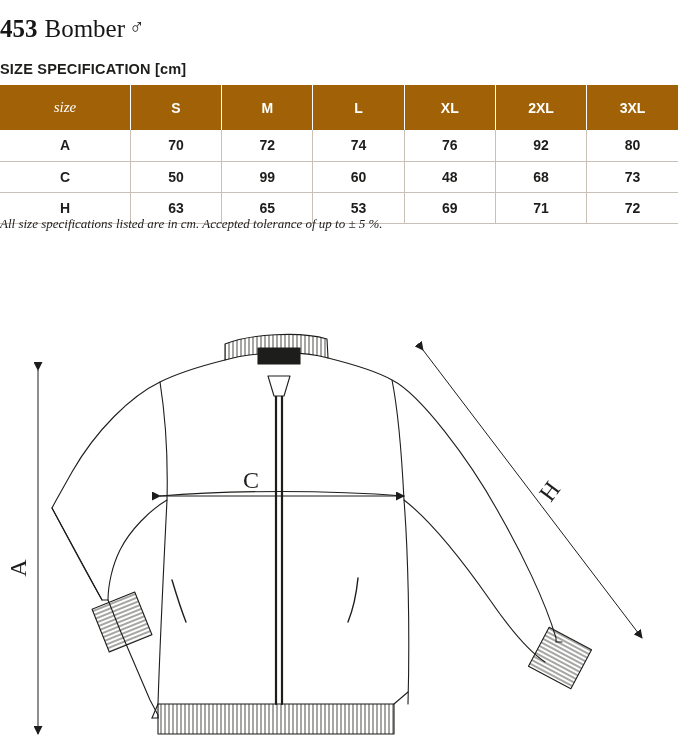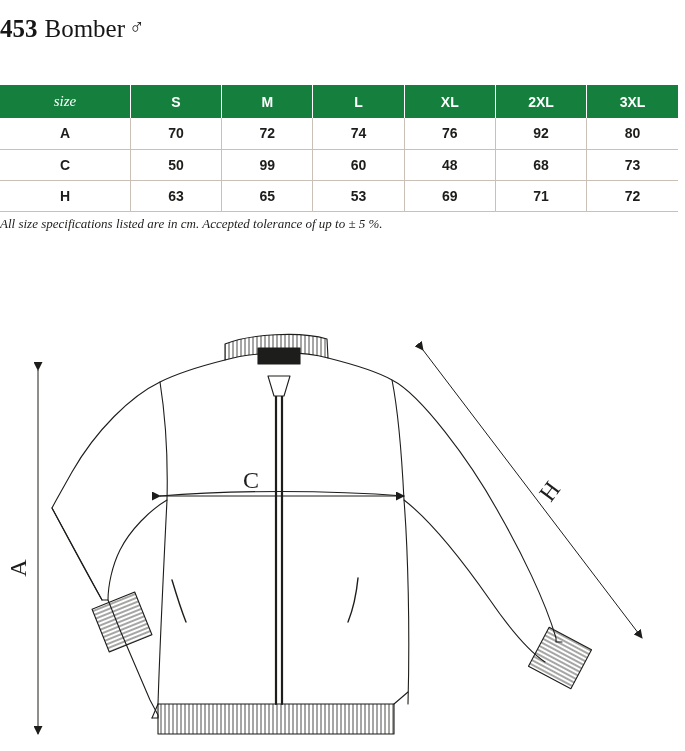--- a/index.html
+++ b/index.html
@@ -53,25 +53,25 @@
 
   
   .size-table {
     position: absolute;
     left: 0; top: 85px;
     width: 678px;
     border-collapse: collapse;
     font-size: 14px;
   }
   .size-table thead th {
-    background: #15803d;
+    background: #a16207;
     color: #ffffff;
     font-weight: bold;
     height: 28px;
-    padding: 8px;
+    padding: 14px;
     text-align: center;
     border-right: 1px solid #ffffff;
     font-size: 14px;
   }
   .size-table thead th:last-child { border-right: none; }
   .size-table thead th.hdr-size {
     font-weight: normal;
     font-style: italic;
     font-family: "Liberation Serif", serif;
     font-size: 15px;
@@ -117,20 +117,21 @@
 <body>
 
 <div class="page">
 
   <div class="title-row">
     <span class="title-code">453</span>
     <span class="title-name">Bomber</span>
     <span class="title-gender">♂</span>
   </div>
 
+  <div class="section-heading">SIZE SPECIFICATION [cm]</div>
 
   <table class="size-table">
     <thead>
       <tr>
         <th class="hdr-size col-label">size</th>
         <th class="col-val">S</th>
         <th class="col-val">M</th>
         <th class="col-val">L</th>
         <th class="col-val">XL</th>
         <th class="col-val">2XL</th>

